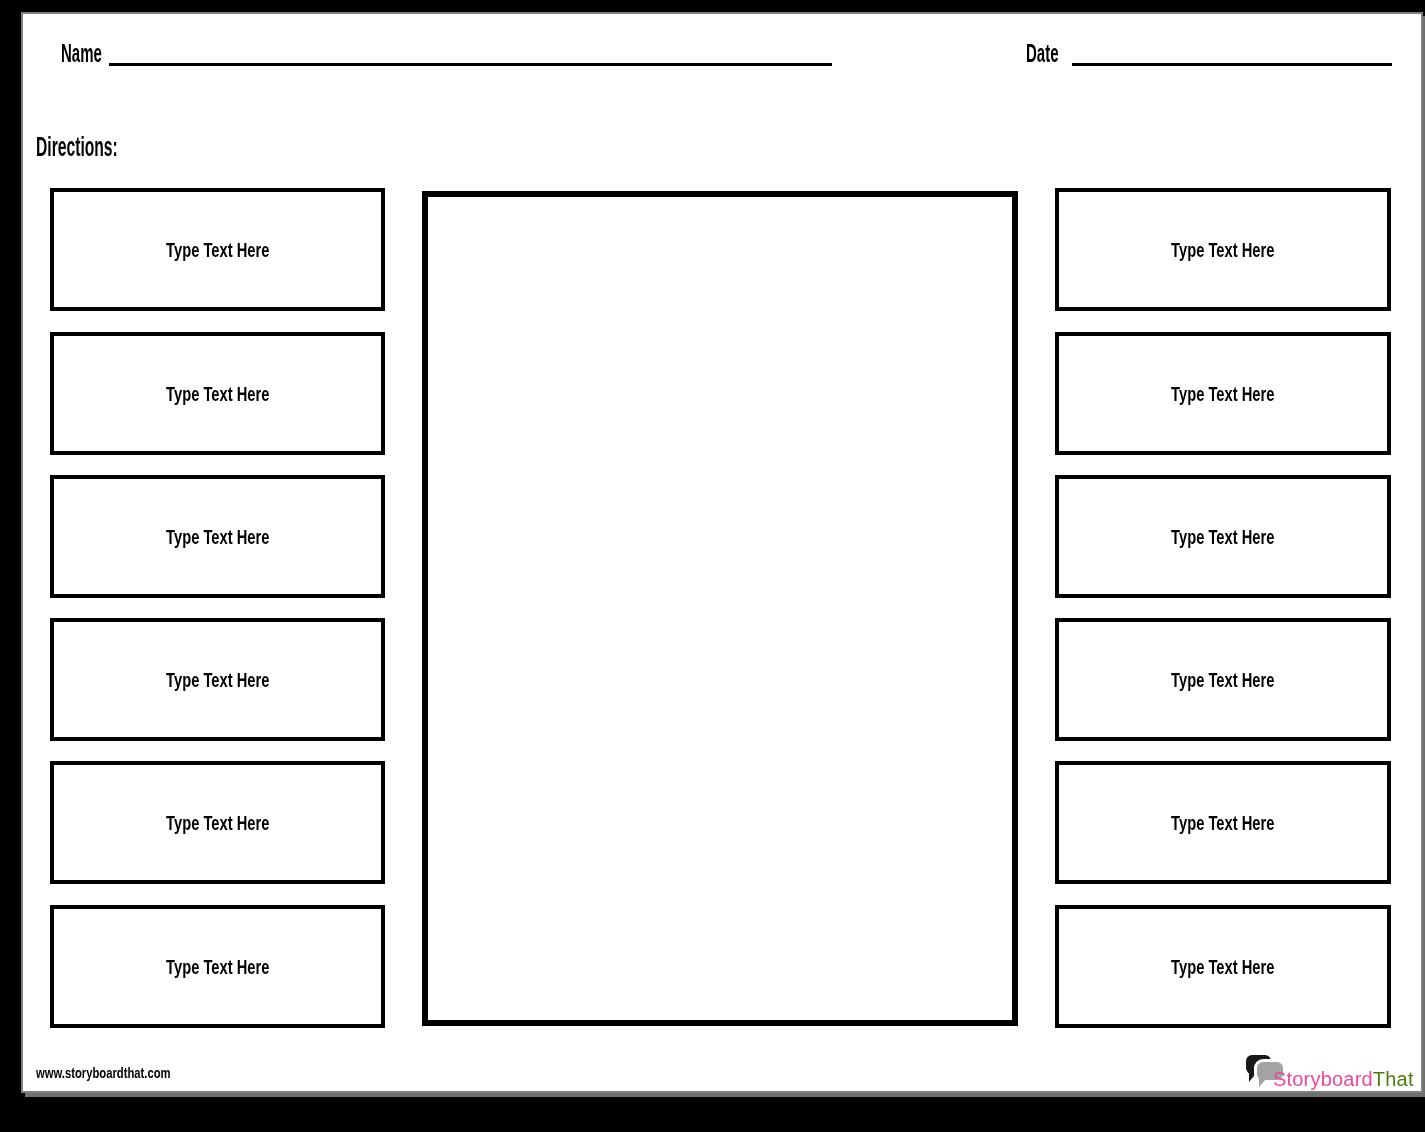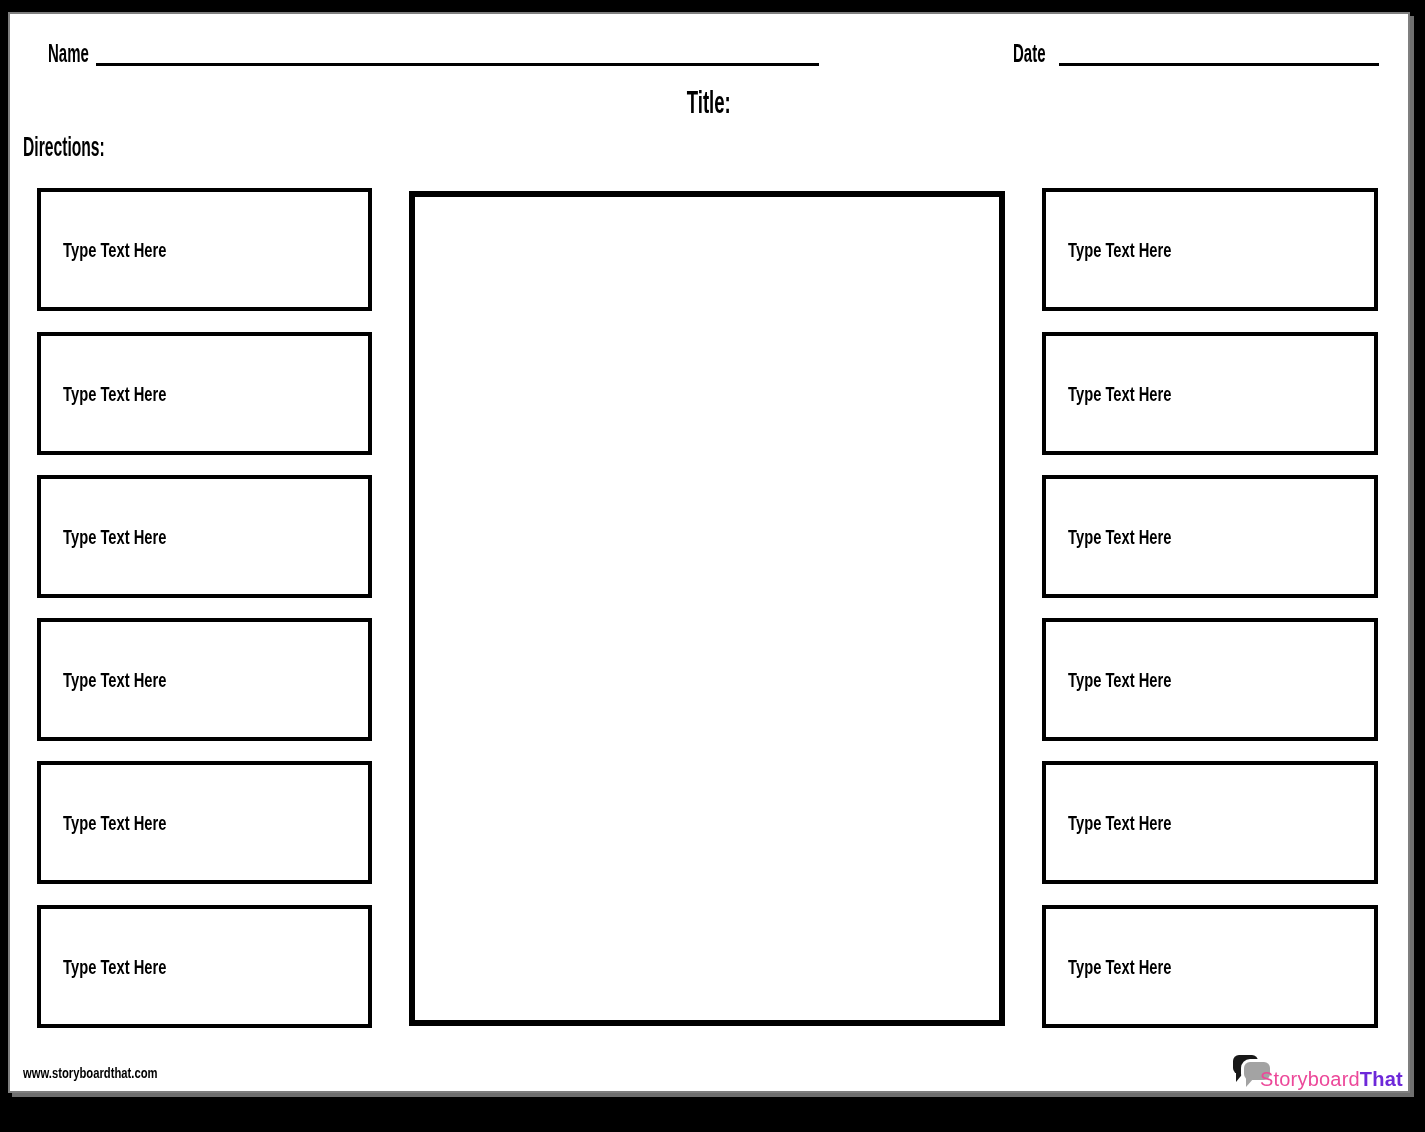--- a/index.html
+++ b/index.html
@@ -6,21 +6,21 @@
     margin: 0;
     padding: 0;
     width: 1425px;
     height: 1132px;
     background: #000000;
     font-family: "Liberation Sans", sans-serif;
     overflow: hidden;
   }
   .page {
     position: absolute;
-    left: 8px;
+    left: 21px;
     top: 12px;
     width: 1402px;
     height: 1081px;
     box-sizing: border-box;
     background: #ffffff;
     border: 2px solid #7f7f7f;
     box-shadow: 4px 4px 0 #6f6f6f;
   }
   .abs { position: absolute; }
   .lbl {
@@ -56,21 +56,21 @@
   .directions-label { left: 13px; top: 120px; font-size: 27px; transform: scaleX(0.58); }
   .tbox {
     position: absolute;
     box-sizing: border-box;
     width: 335px;
     height: 123px;
     border: 4px solid #000000;
     background: #ffffff;
     display: flex;
     align-items: center;
-    justify-content: flex-start;
+    justify-content: center;
   }
   .tbox .box-label {
     display: inline-block;
     font-size: 21px;
     font-weight: bold;
     color: #000000;
     line-height: 1;
     white-space: nowrap;
     transform: scaleX(0.70);
     transform-origin: center;
@@ -136,36 +136,33 @@
   }
   .logo-text {
     left: 1250px;
     top: 1055px;
     font-size: 20px;
     line-height: 1;
     white-space: nowrap;
     letter-spacing: 0.2px;
   }
   .logo-text .primary   { color: #ec4899; font-weight: 500; }
-  .logo-text .secondary { color: #6d28d9; font-weight: 700; }
+  .logo-text .secondary { color: #4d7c0f; font-weight: 400; }
 </style>
 </head>
 <body>
 
 <div class="page">
 
   <div class="abs lbl name-label">Name</div>
   <div class="abs rule name-rule"></div>
 
   <div class="abs lbl date-label">Date</div>
   <div class="abs rule date-rule"></div>
 
-  <div class="abs title-wrap">
-    <span class="title-text">Title:</span>
-  </div>
 
   <div class="abs lbl directions-label">Directions:</div>
 
   <div class="tbox col-left r1">
     <span class="box-label">Type Text Here</span>
   </div>
   <div class="tbox col-left r2">
     <span class="box-label">Type Text Here</span>
   </div>
   <div class="tbox col-left r3">

